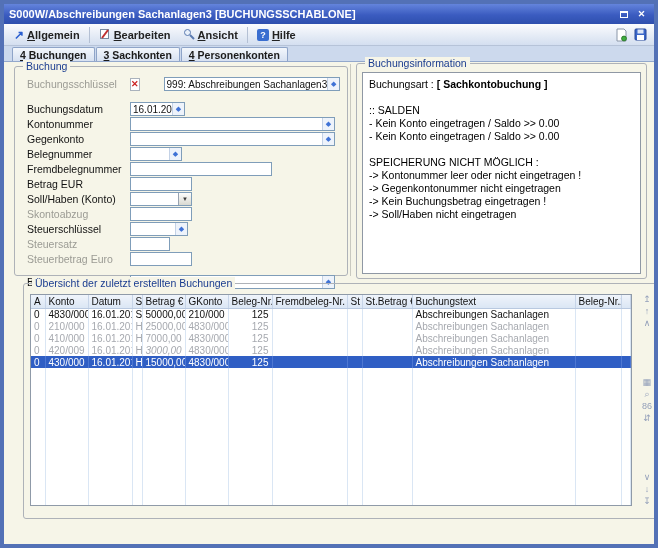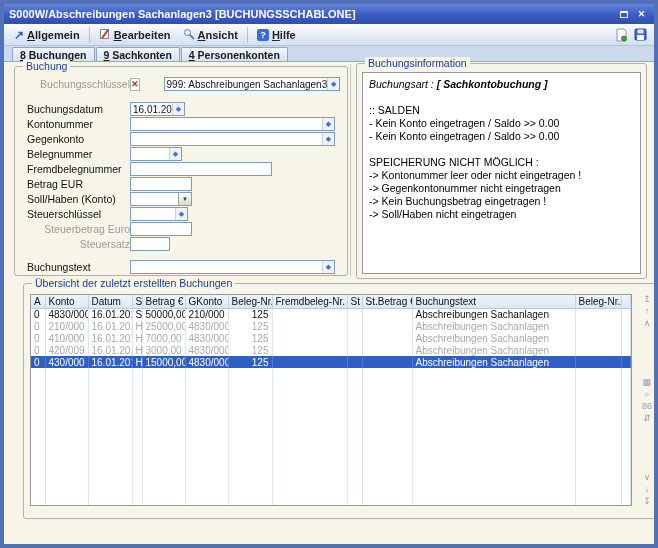--- a/index.html
+++ b/index.html
@@ -52,37 +52,37 @@
   .group-title{position:absolute;top:-7px;left:8px;background:#f6f5e8;padding:0 3px;
     color:#1a3c8f;font-size:10.5px;white-space:nowrap;}
   .splitter{position:absolute;width:1px;background:#c9c9c0;}
   
   .formbody{position:absolute;inset:10px 8px 6px 12px;font-size:10.5px;color:#111;}
   .frow{display:flex;align-items:center;height:14px;margin-bottom:1px;}
   .frow.gap-lg{margin-top:11px;}
   .frow.gap-md{}
   .frow.gap-xl{margin-top:9px;}
   .flabel{flex:0 0 103px;white-space:nowrap;overflow:hidden;}
-  .flabel.disabled{color:#9b9b94;text-align:right;}
+  .flabel.disabled{color:#9b9b94;}
   .fld{height:14px;border:1px solid #7f9db9;background:#fff;display:flex;align-items:center;
     font-size:10px;padding:0 2px;color:#111;}
   .combo{padding-right:0;}
   .combo-text{flex:1;white-space:nowrap;overflow:hidden;}
   .spin{width:12px;align-self:stretch;margin-left:auto;background:#eef3fb;border-left:1px solid #c4d2e6;
     color:#3f72d6;font-size:7px;display:flex;align-items:center;justify-content:center;cursor:default;}
   .ddbtn{width:13px;align-self:stretch;margin-left:auto;background:linear-gradient(180deg,#fdfdfc,#d9d9d2);
     border-left:1px solid #98a2b0;color:#3a3a3a;font-size:6px;display:flex;align-items:center;justify-content:center;cursor:default;}
   .xicon{width:12px;height:13px;border:1px solid #aab2bc;background:#fff;color:#cc2222;
     font-size:9px;font-weight:bold;display:flex;align-items:center;justify-content:center;margin-right:2px;cursor:default;}
   .w205{width:205px;} .w142{width:142px;} .w62{width:62px;} .w58{width:58px;}
   .w55{width:55px;} .w52{width:52px;} .w40{width:40px;}
   
   .infobox{position:absolute;inset:8px 5px 4px 5px;background:#fff;border:1px solid #8f98a4;
     padding:5px 6px;font-size:10.5px;line-height:13px;color:#000;overflow:hidden;}
-  .info-first{white-space:nowrap;font-style:italic;}
+  .info-first{white-space:nowrap;}
   .info-first b{font-weight:bold;}
   .infoline{white-space:nowrap;min-height:13px;}
   
   .listbox{position:absolute;left:6px;top:10px;width:602px;height:212px;background:#fff;
     border:1px solid #8f9aa8;overflow:hidden;}
   table.grid-table{border-collapse:collapse;table-layout:fixed;width:100%;height:100%;font-size:10px;color:#111;}
   .grid-table th{background:linear-gradient(180deg,#eff4fb,#dbe6f4);border-right:1px solid #c6d4e8;
     border-bottom:1px solid #b9c9e0;font-weight:normal;text-align:left;padding:0 3px;height:13px;
     white-space:nowrap;overflow:hidden;}
   .grid-table td{border-right:1px solid #dae6f4;padding:0 3px;height:12px;white-space:nowrap;overflow:hidden;}
@@ -143,22 +143,22 @@
     <div class="qbtn">
       <svg width="13" height="13" viewBox="0 0 13 13">
           <rect x="1" y="1" width="11" height="11" rx="1" fill="#3a66c8" stroke="#27489a"></rect>
           <rect x="3.5" y="1.5" width="6" height="4" fill="#dce6f6"></rect>
           <rect x="3" y="7" width="7" height="5" fill="#fff"></rect>
         </svg>
     </div>
   </div>
 
   <div class="tabstrip">
-    <div class="tab mn">8 Buchungen</div>
-    <div class="tab mn">9 Sachkonten</div>
+    <div class="tab mn">4 Buchungen</div>
+    <div class="tab mn">3 Sachkonten</div>
     <div class="tab mn">4 Personenkonten</div>
   </div>
 
   <div class="page">
 
     <div class="group" style="left:10px;top:4px;width:334px;height:210px;">
       <span class="group-title">Buchung</span>
       <div class="formbody">
 
         <div class="frow">
@@ -217,39 +217,45 @@
         </div>
 
         <div class="frow">
           <span class="flabel">Soll/Haben (Konto)</span>
           <div class="fld combo w62">
             <span class="combo-text"></span>
             <span class="ddbtn">▼</span>
           </div>
         </div>
 
+        <div class="frow">
+          <span class="flabel disabled">Skontoabzug</span>
+          <div class="fld w62">
+            <span class="combo-text"></span>
+          </div>
+        </div>
 
         <div class="frow">
           <span class="flabel">Steuerschlüssel</span>
           <div class="fld combo w58">
             <span class="combo-text"></span>
             <span class="spin">◆</span>
           </div>
         </div>
 
         <div class="frow">
+          <span class="flabel disabled">Steuersatz</span>
+          <div class="fld w40">
+            <span class="combo-text"></span>
+          </div>
+        </div>
+
+        <div class="frow">
           <span class="flabel disabled">Steuerbetrag Euro</span>
           <div class="fld w62">
-            <span class="combo-text"></span>
-          </div>
-        </div>
-
-        <div class="frow">
-          <span class="flabel disabled">Steuersatz</span>
-          <div class="fld w40">
             <span class="combo-text"></span>
           </div>
         </div>
 
         <div class="frow gap-xl">
           <span class="flabel">Buchungstext</span>
           <div class="fld combo w205">
             <span class="combo-text"></span>
             <span class="spin">◆</span>
           </div>
@@ -363,21 +369,21 @@
                 <td style="text-align: right;"></td>
                 <td style="text-align: left;">Abschreibungen Sachanlagen</td>
                 <td style="text-align: left;"></td>
                 <td style="text-align: left;"></td>
               </tr>
               <tr class="dimmed">
                 <td style="text-align: left;">0</td>
                 <td style="text-align: right;">420/009</td>
                 <td style="text-align: right;">16.01.2013</td>
                 <td style="text-align: left;">H</td>
-                <td style="">3000,00</td>
+                <td style=" font-style: italic;">3000,00</td>
                 <td style="text-align: right;">4830/000</td>
                 <td style="text-align: right;">125</td>
                 <td style="text-align: left;"></td>
                 <td style="text-align: left;"></td>
                 <td style="text-align: right;"></td>
                 <td style="text-align: left;">Abschreibungen Sachanlagen</td>
                 <td style="text-align: left;"></td>
                 <td style="text-align: left;"></td>
               </tr>
               <tr class="selected">

